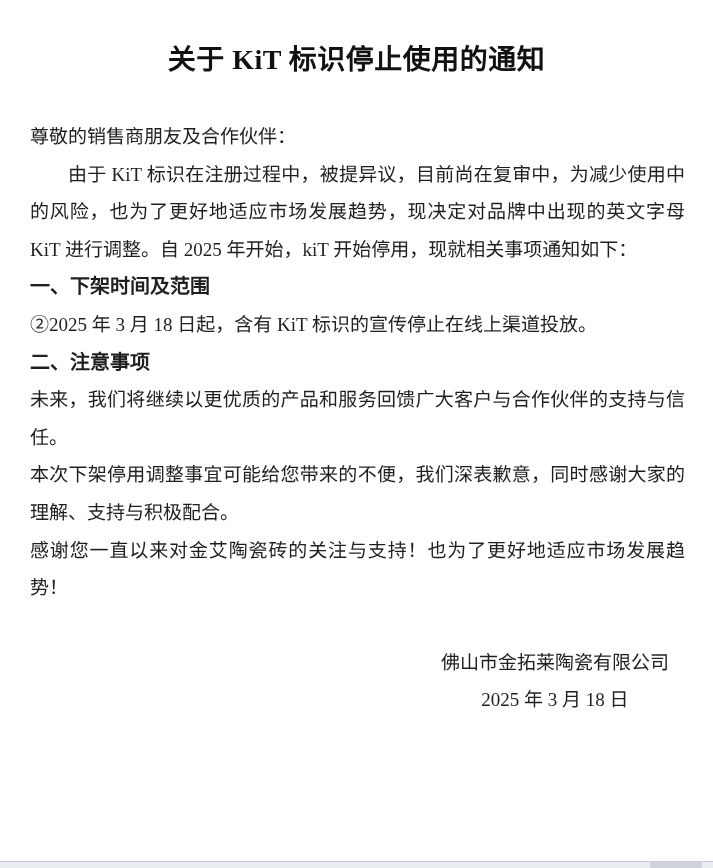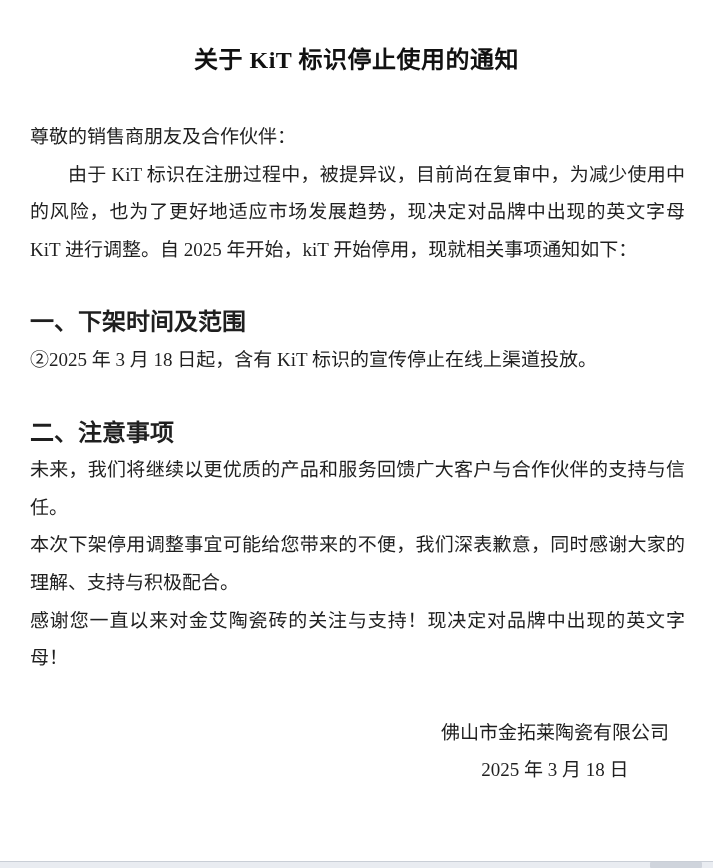--- a/index.html
+++ b/index.html
@@ -8,42 +8,41 @@
     position: relative;
     width: 713px;
     height: 868px;
     background: #ffffff;
     overflow: hidden;
     font-family: "Liberation Serif", "DejaVu Serif", serif;
     color: #1f1f1f;
   }
   .doc-title {
     margin-top: 40px;
-    font-size: 24px;
+    font-size: 28px;
     line-height: 40px;
     font-weight: bold;
     text-align: center;
     color: #111111;
     letter-spacing: 0.5px;
     margin-bottom: 38px;
   }
   .doc-body {
     padding: 0 28px 0 30px;
     font-size: 19px;
     line-height: 37.6px;
     text-align: justify;
   }
   .greeting { text-align: left; }
   .para-indent { text-indent: 2em; }
   .sec-heading {
     font-weight: bold;
     font-family: "Liberation Sans", "DejaVu Sans", sans-serif;
-    font-size: 24px;
+    font-size: 20px;
     text-align: left;
-    margin-top: 35px;
   }
   .latin-aware {  }
   .signature-block {
     margin-top: 37px;
     margin-left: 355px;
     width: 340px;
     text-align: center;
   }
   .signature-line { text-align: center; }
   .taskbar-strip {
@@ -81,21 +80,21 @@
 
     <p class="latin-aware">②2025 年 3 月 18 日起，含有 KiT 标识的宣传停止在线上渠道投放。</p>
 
     <p class="sec-heading">二、注意事项</p>
 
 
     <p class="latin-aware">未来，我们将继续以更优质的产品和服务回馈广大客户与合作伙伴的支持与信任。</p>
 
     <p class="latin-aware">本次下架停用调整事宜可能给您带来的不便，我们深表歉意，同时感谢大家的理解、支持与积极配合。</p>
 
-    <p class="latin-aware">感谢您一直以来对金艾陶瓷砖的关注与支持！现决定对品牌中出现的英文字母！</p>
+    <p class="latin-aware">感谢您一直以来对金艾陶瓷砖的关注与支持！也为了更好地适应市场发展趋势！</p>
 
     <div class="signature-block">
       <p class="signature-line">佛山市金拓莱陶瓷有限公司</p>
       <p class="signature-line">2025 年 3 月 18 日</p>
     </div>
 
   </div>
 
   <div class="taskbar-strip">
     <div class="taskbar-segment"></div>

